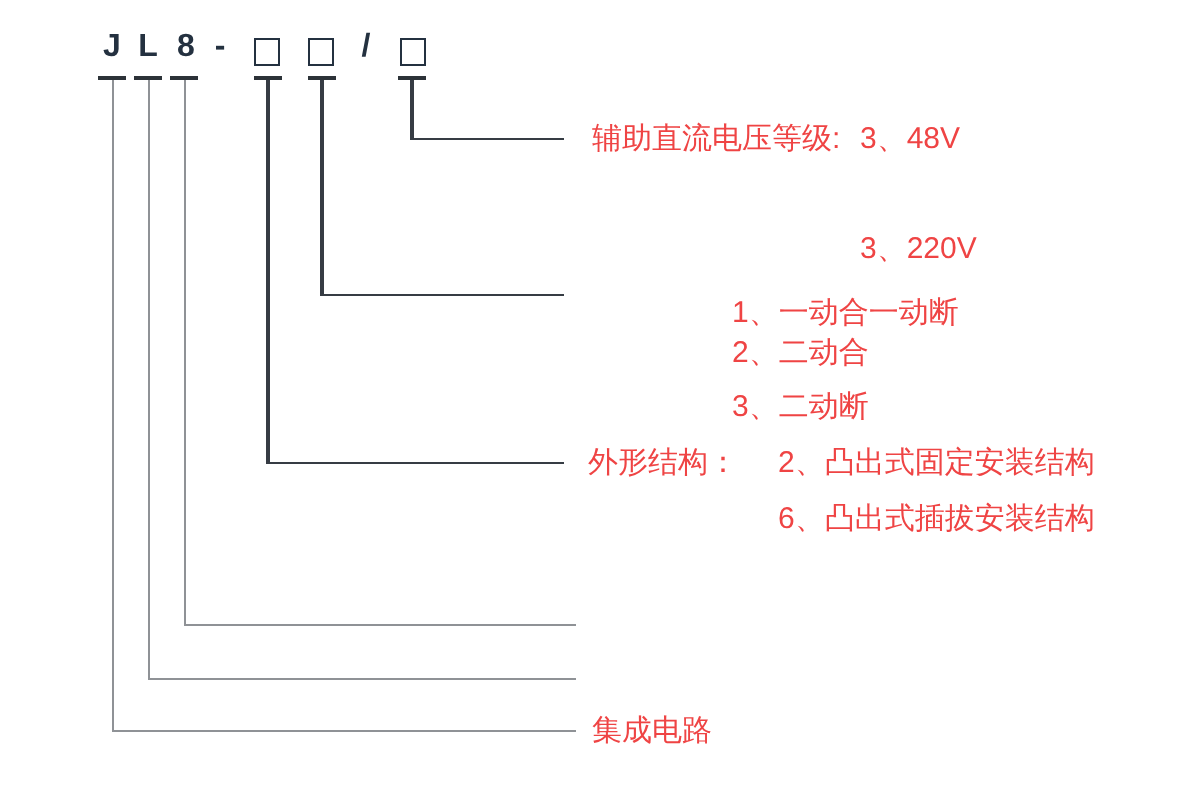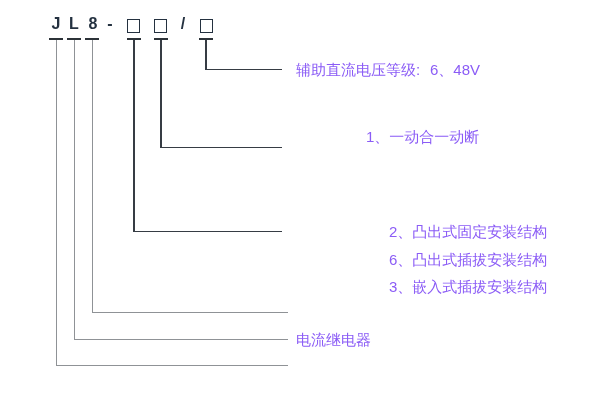--- a/index.html
+++ b/index.html
@@ -54,21 +54,21 @@
     position: absolute;
     height: 1.5px;
   }
   .dark { background: #363c44; }
   .gray { background: #8f9296; }
   
   .lbl {
     position: absolute;
     font-size: 15px;
     line-height: 17px;
-    color: #8b5cf6;
+    color: #ef4444;
     white-space: nowrap;
   }
 </style>
 </head>
 <body>
 
 <div class="stage">
 
   <span class="code-ch" style="left:47px">J</span>
   <span class="code-ch" style="left:65px">L</span>
@@ -94,23 +94,26 @@
   <div class="vline gray" style="left:55.5px;  height:326px"></div>
 
   <div class="hline dark" style="left:205px;  top:68.5px;  width:77px"></div>
   <div class="hline dark" style="left:160px;  top:146.5px; width:122px"></div>
   <div class="hline dark" style="left:133px;  top:230.5px; width:149px"></div>
   <div class="hline gray" style="left:91.5px; top:311.5px; width:196px"></div>
   <div class="hline gray" style="left:73.5px; top:338.5px; width:214px"></div>
   <div class="hline gray" style="left:55.5px; top:364.5px; width:232px"></div>
 
   <span class="lbl" style="left:296px; top:61px">辅助直流电压等级:</span>
-  <span class="lbl" style="left:430px; top:61px">6、48V</span>
+  <span class="lbl" style="left:430px; top:61px">3、48V</span>
+  <span class="lbl" style="left:430px; top:116px">3、220V</span>
 
-  <span class="lbl" style="left:366px; top:128px">1、一动合一动断</span>
+  <span class="lbl" style="left:366px; top:148px">1、一动合一动断</span>
+  <span class="lbl" style="left:366px; top:168px">2、二动合</span>
+  <span class="lbl" style="left:366px; top:195px">3、二动断</span>
 
+  <span class="lbl" style="left:294px; top:223px">外形结构：</span>
   <span class="lbl" style="left:389px; top:223px">2、凸出式固定安装结构</span>
   <span class="lbl" style="left:389px; top:251px">6、凸出式插拔安装结构</span>
-  <span class="lbl" style="left:389px; top:278px">3、嵌入式插拔安装结构</span>
 
-  <span class="lbl" style="left:296px; top:331px">电流继电器</span>
+  <span class="lbl" style="left:296px; top:357px">集成电路</span>
 
 </div>
 
 </body></html>

